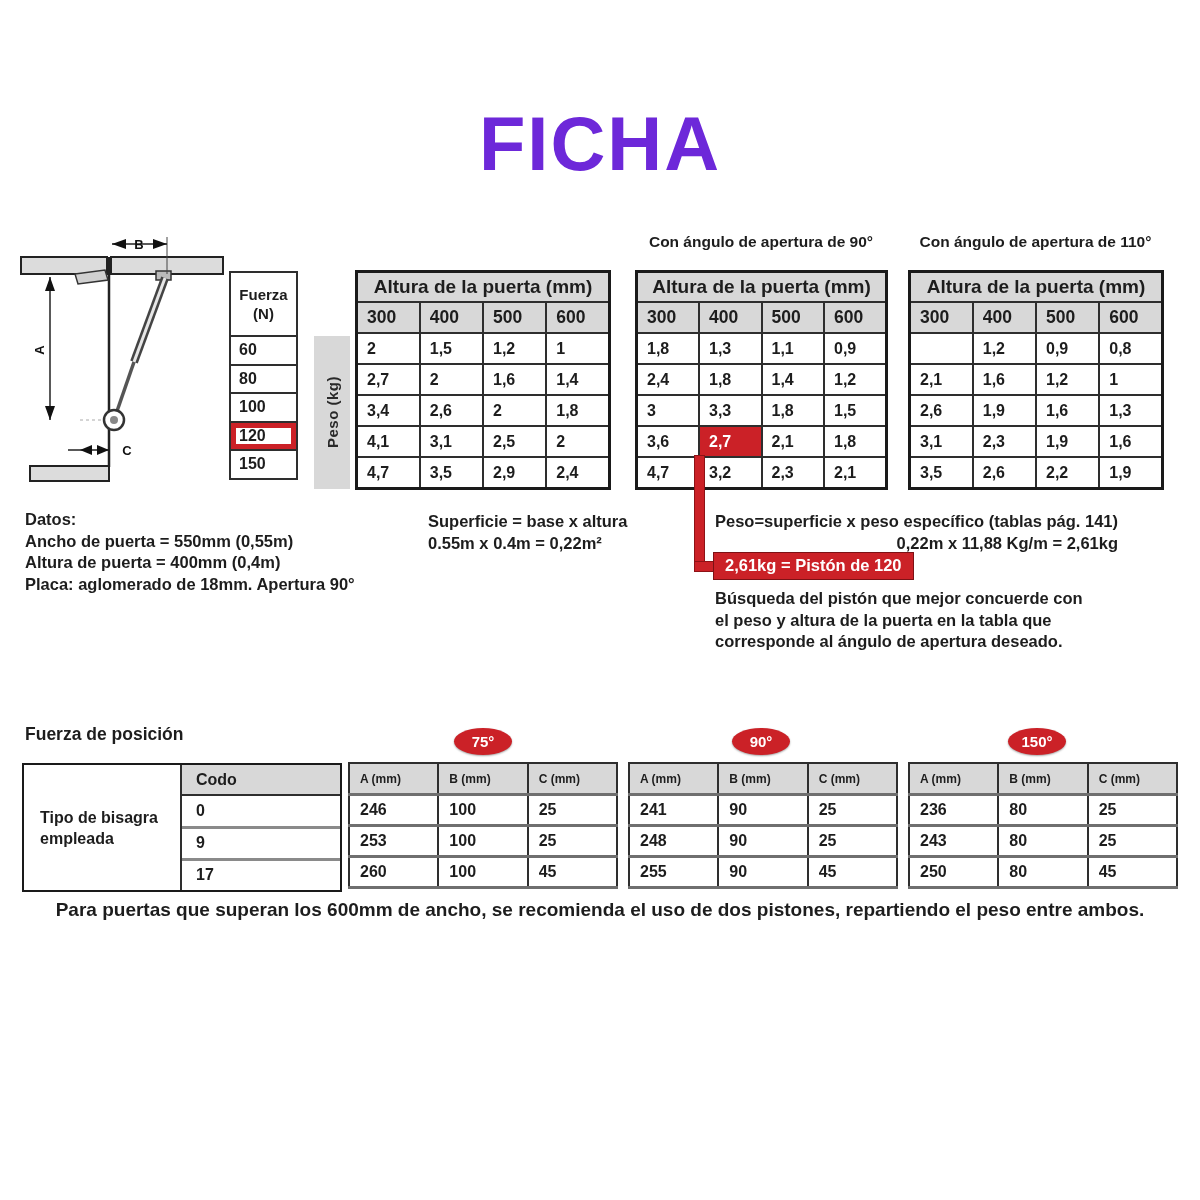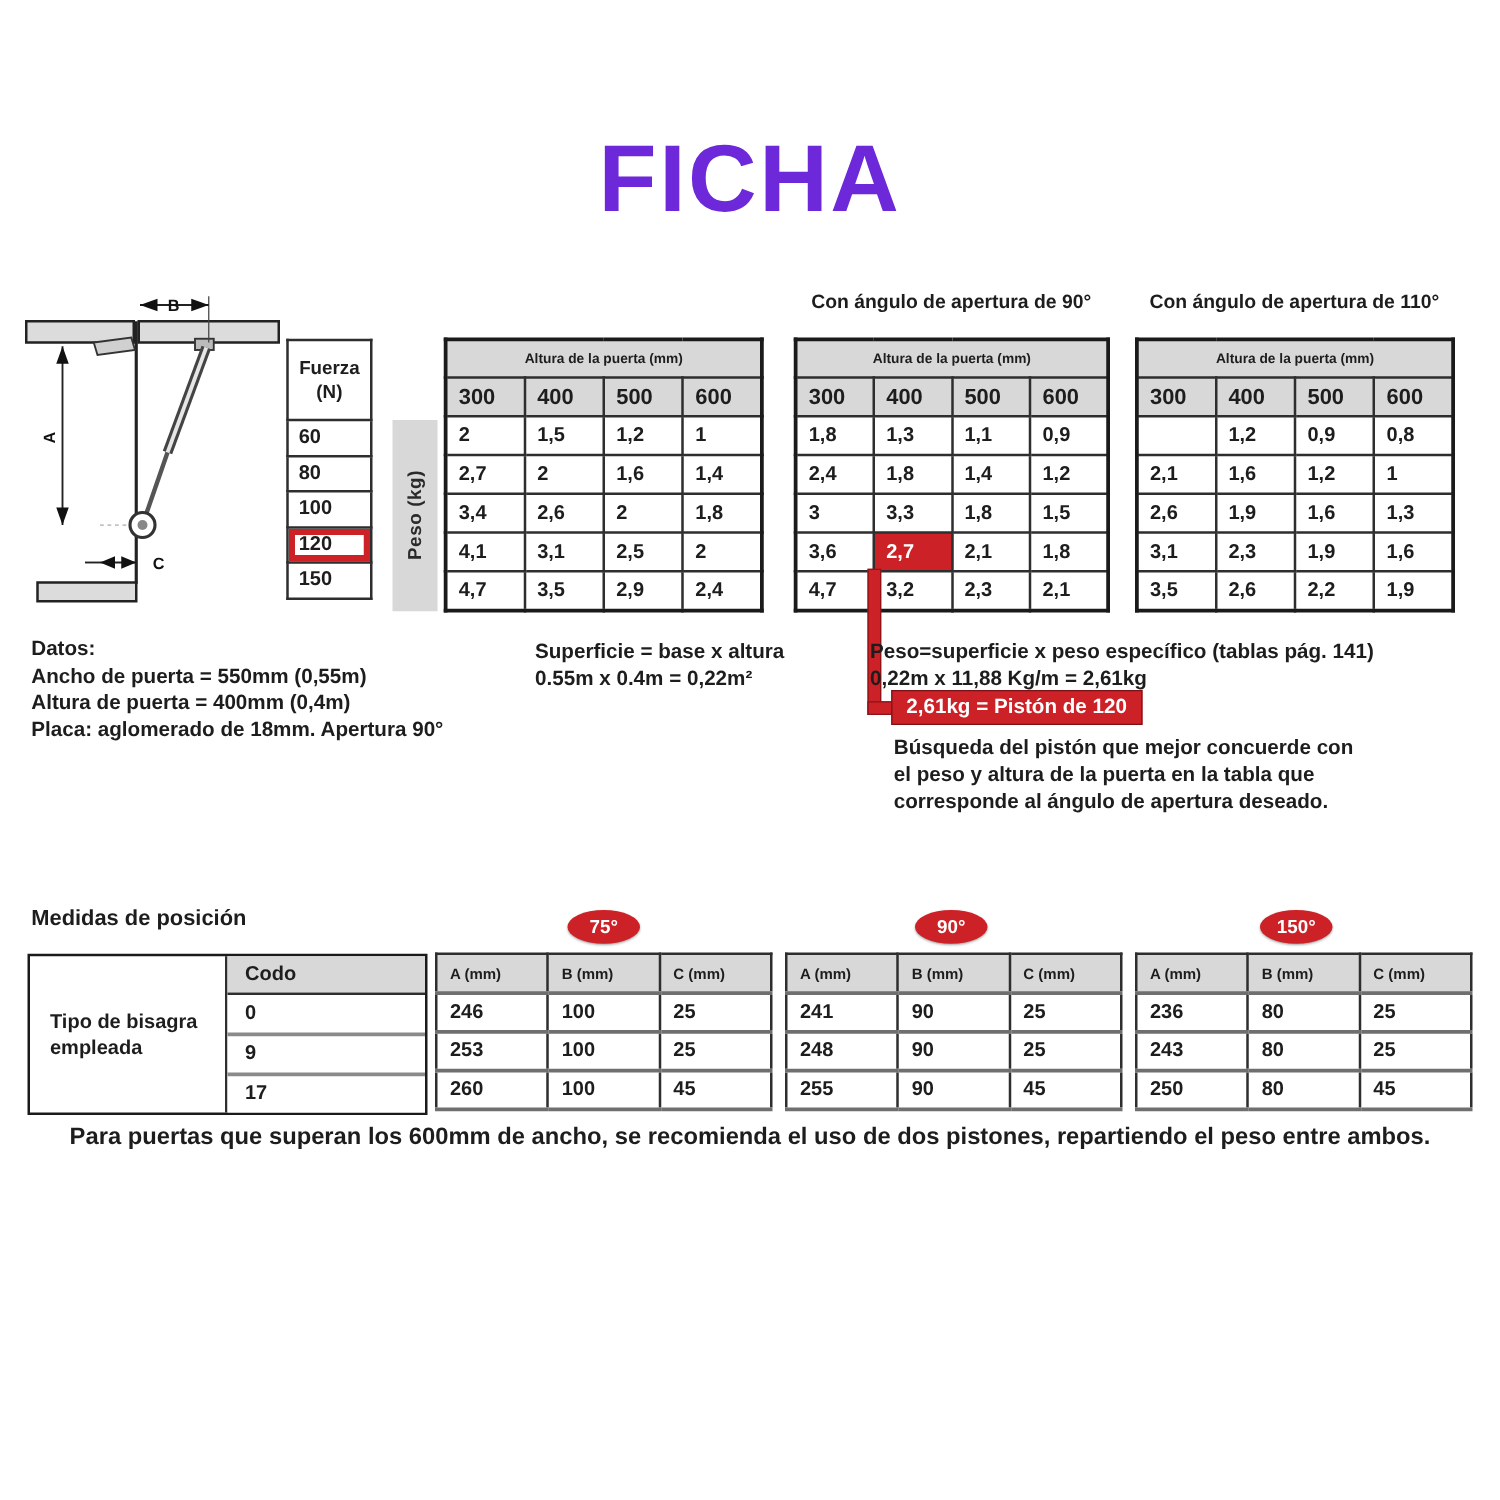--- a/index.html
+++ b/index.html
@@ -23,21 +23,21 @@
   
   .wt-caption{top:233px;text-align:center;font-size:15.5px;font-weight:bold;}
 
   
   table{border-collapse:collapse;table-layout:fixed;}
   .wt{border:3px solid #1a1a1a;}
   .wt th,.wt td{
     border:2px solid #2e2e2e;font-weight:bold;color:var(--ink);
     text-align:left;padding:0 0 0 9px;font-size:16px;height:29px;
   }
-  .wt thead th.span{background:var(--gray);text-align:center;font-size:11px;height:28px;padding:0;}
+  .wt thead th.span{background:var(--gray);text-align:center;font-size:19px;height:28px;padding:0;}
   .wt thead tr.cols th{background:var(--gray);font-size:17.5px;height:29px;}
   .wt td.highlight{background:var(--red);color:#fff;}
 
   
   .fz{border:2.5px solid #1a1a1a;}
   .fz th{border:2px solid #2e2e2e;font-weight:bold;font-size:15px;height:62px;
          text-align:center;background:#fff;padding:0;line-height:19px;}
   .fz td{border:2px solid #2e2e2e;font-weight:bold;font-size:16px;height:26.5px;
          text-align:left;padding:0 0 0 8px;background:#fff;}
   .fz td.highlight{box-shadow:inset 0 0 0 5px var(--red);}
@@ -324,28 +324,28 @@
 
   <div class="red-bar abs" style="left:694px;top:455px;width:9px;height:115px;"></div>
   <div class="red-bar abs" style="left:694px;top:561px;width:24px;height:9px;"></div>
 
   <div class="txt abs" style="left:25px;top:509px;">Datos:
 Ancho de puerta = 550mm (0,55m)
 Altura de puerta = 400mm (0,4m)
 Placa: aglomerado de 18mm. Apertura 90°</div>
   <div class="txt abs" style="left:428px;top:511px;">Superficie = base x altura
 0.55m x 0.4m = 0,22m²</div>
-  <div class="txt abs" style="left:696px;top:511px;">Peso=superficie x peso específico (tablas pág. 141)
+  <div class="txt abs" style="left:715px;top:511px;text-align:right;">Peso=superficie x peso específico (tablas pág. 141)
 0,22m x 11,88 Kg/m = 2,61kg</div>
   <div id="result-box" class="abs">2,61kg = Pistón de 120</div>
   <div class="txt abs" style="left:715px;top:588px;width:480px;">Búsqueda del pistón que mejor concuerde con
 el peso y  altura de la puerta en la tabla que
 corresponde al ángulo de apertura deseado.</div>
 
-  <div id="medidas-title" class="abs">Medidas de posición</div>
+  <div id="medidas-title" class="abs">Fuerza de posición</div>
 
   <div id="hinge-table" class="abs">
     <div id="hinge-left">Tipo de bisagra empleada</div>
     <div id="hinge-right">
       <div class="hhead">Codo</div>
       <div class="hcell">0</div>
       <div class="hcell">9</div>
       <div class="hcell">17</div>
     </div>
   </div>

